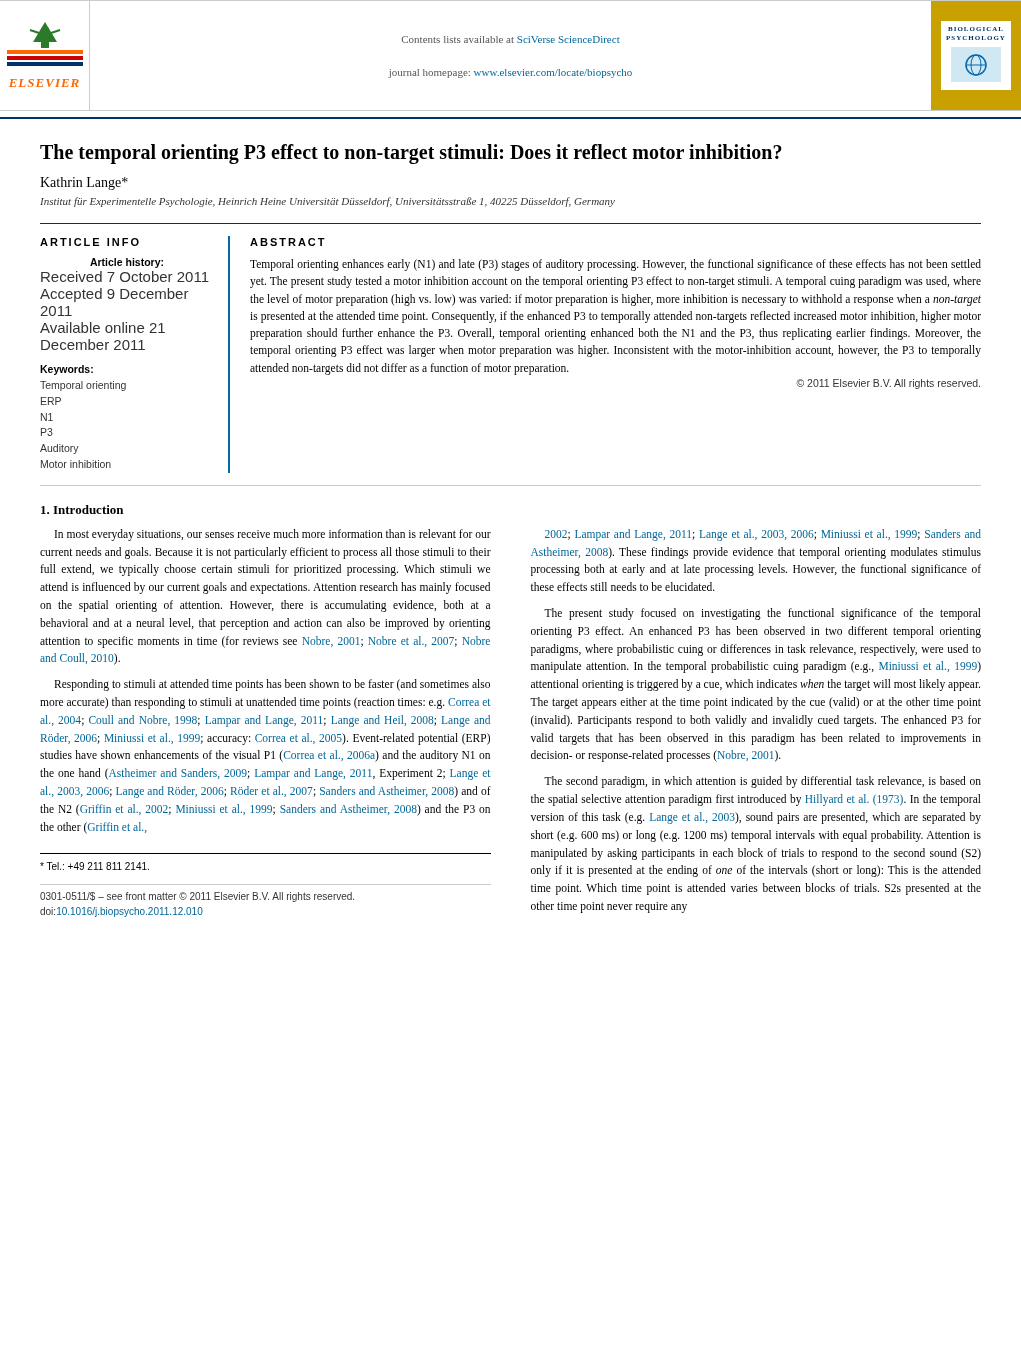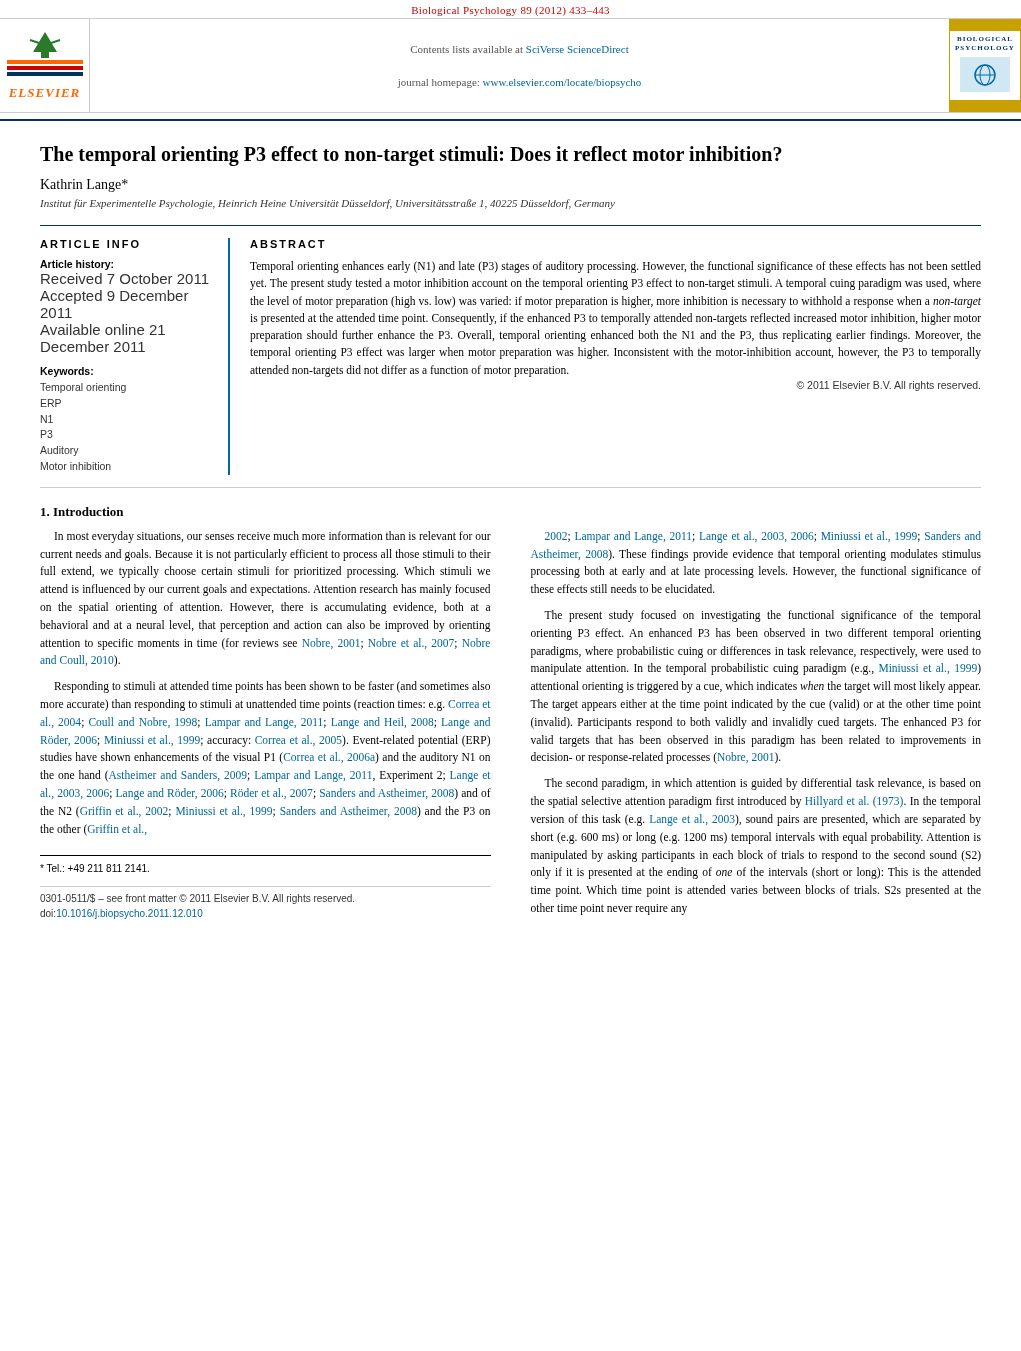--- a/index.html
+++ b/index.html
@@ -75,27 +75,27 @@
     }
     .journal-homepage-line {
       font-size: 11px;
       color: #555;
     }
     .journal-homepage-link {
       color: #006699;
       text-decoration: none;
     }
     .journal-logo-area {
-      width: 72px;
+      width: 90px;
       background: #c8a000;
       display: flex;
       flex-direction: column;
       align-items: center;
       justify-content: center;
-      padding: 12px;
+      padding: 20px;
     }
     .journal-logo-inner {
       background: #fff;
       width: 70px;
       padding: 4px;
       display: flex;
       flex-direction: column;
       align-items: center;
     }
     .journal-logo-label {
@@ -173,20 +173,21 @@
       margin-bottom: 8px;
       font-family: Arial, sans-serif;
     }
 
     .article-info-label {
       font-size: 10.5px;
       font-weight: bold;
       color: #000;
       margin-top: 0;
       font-family: Arial, sans-serif;
+      text-align: center;
     }
     .article-info-text {
       font-size: 15px;
       color: #333;
       font-family: Arial, sans-serif;
     }
 
     .keywords-heading {
       font-size: 10.5px;
       font-weight: bold;
@@ -276,23 +277,20 @@
       color: #333;
       font-family: Arial, sans-serif;
       border-top: 1px solid #ccc;
       padding-top: 4px;
     }
   </style>
 </head>
 <body>
 
 <div class="journal-header">
-  <div class="journal-top-bar">
-    <span>Biological Psychology 89 (2012) 433–443</span>
-  </div>
   <div class="journal-banner">
 
     <div class="elsevier-logo-area">
       <svg width="80" height="55" viewBox="0 0 80 55">
 
         <rect x="2" y="30" width="76" height="4" fill="#ff6600"></rect>
         <rect x="2" y="36" width="76" height="4" fill="#cc0000"></rect>
         <rect x="2" y="42" width="76" height="4" fill="#003366"></rect>
 
         <rect x="36" y="8" width="8" height="20" fill="#2a7a2a"></rect>

